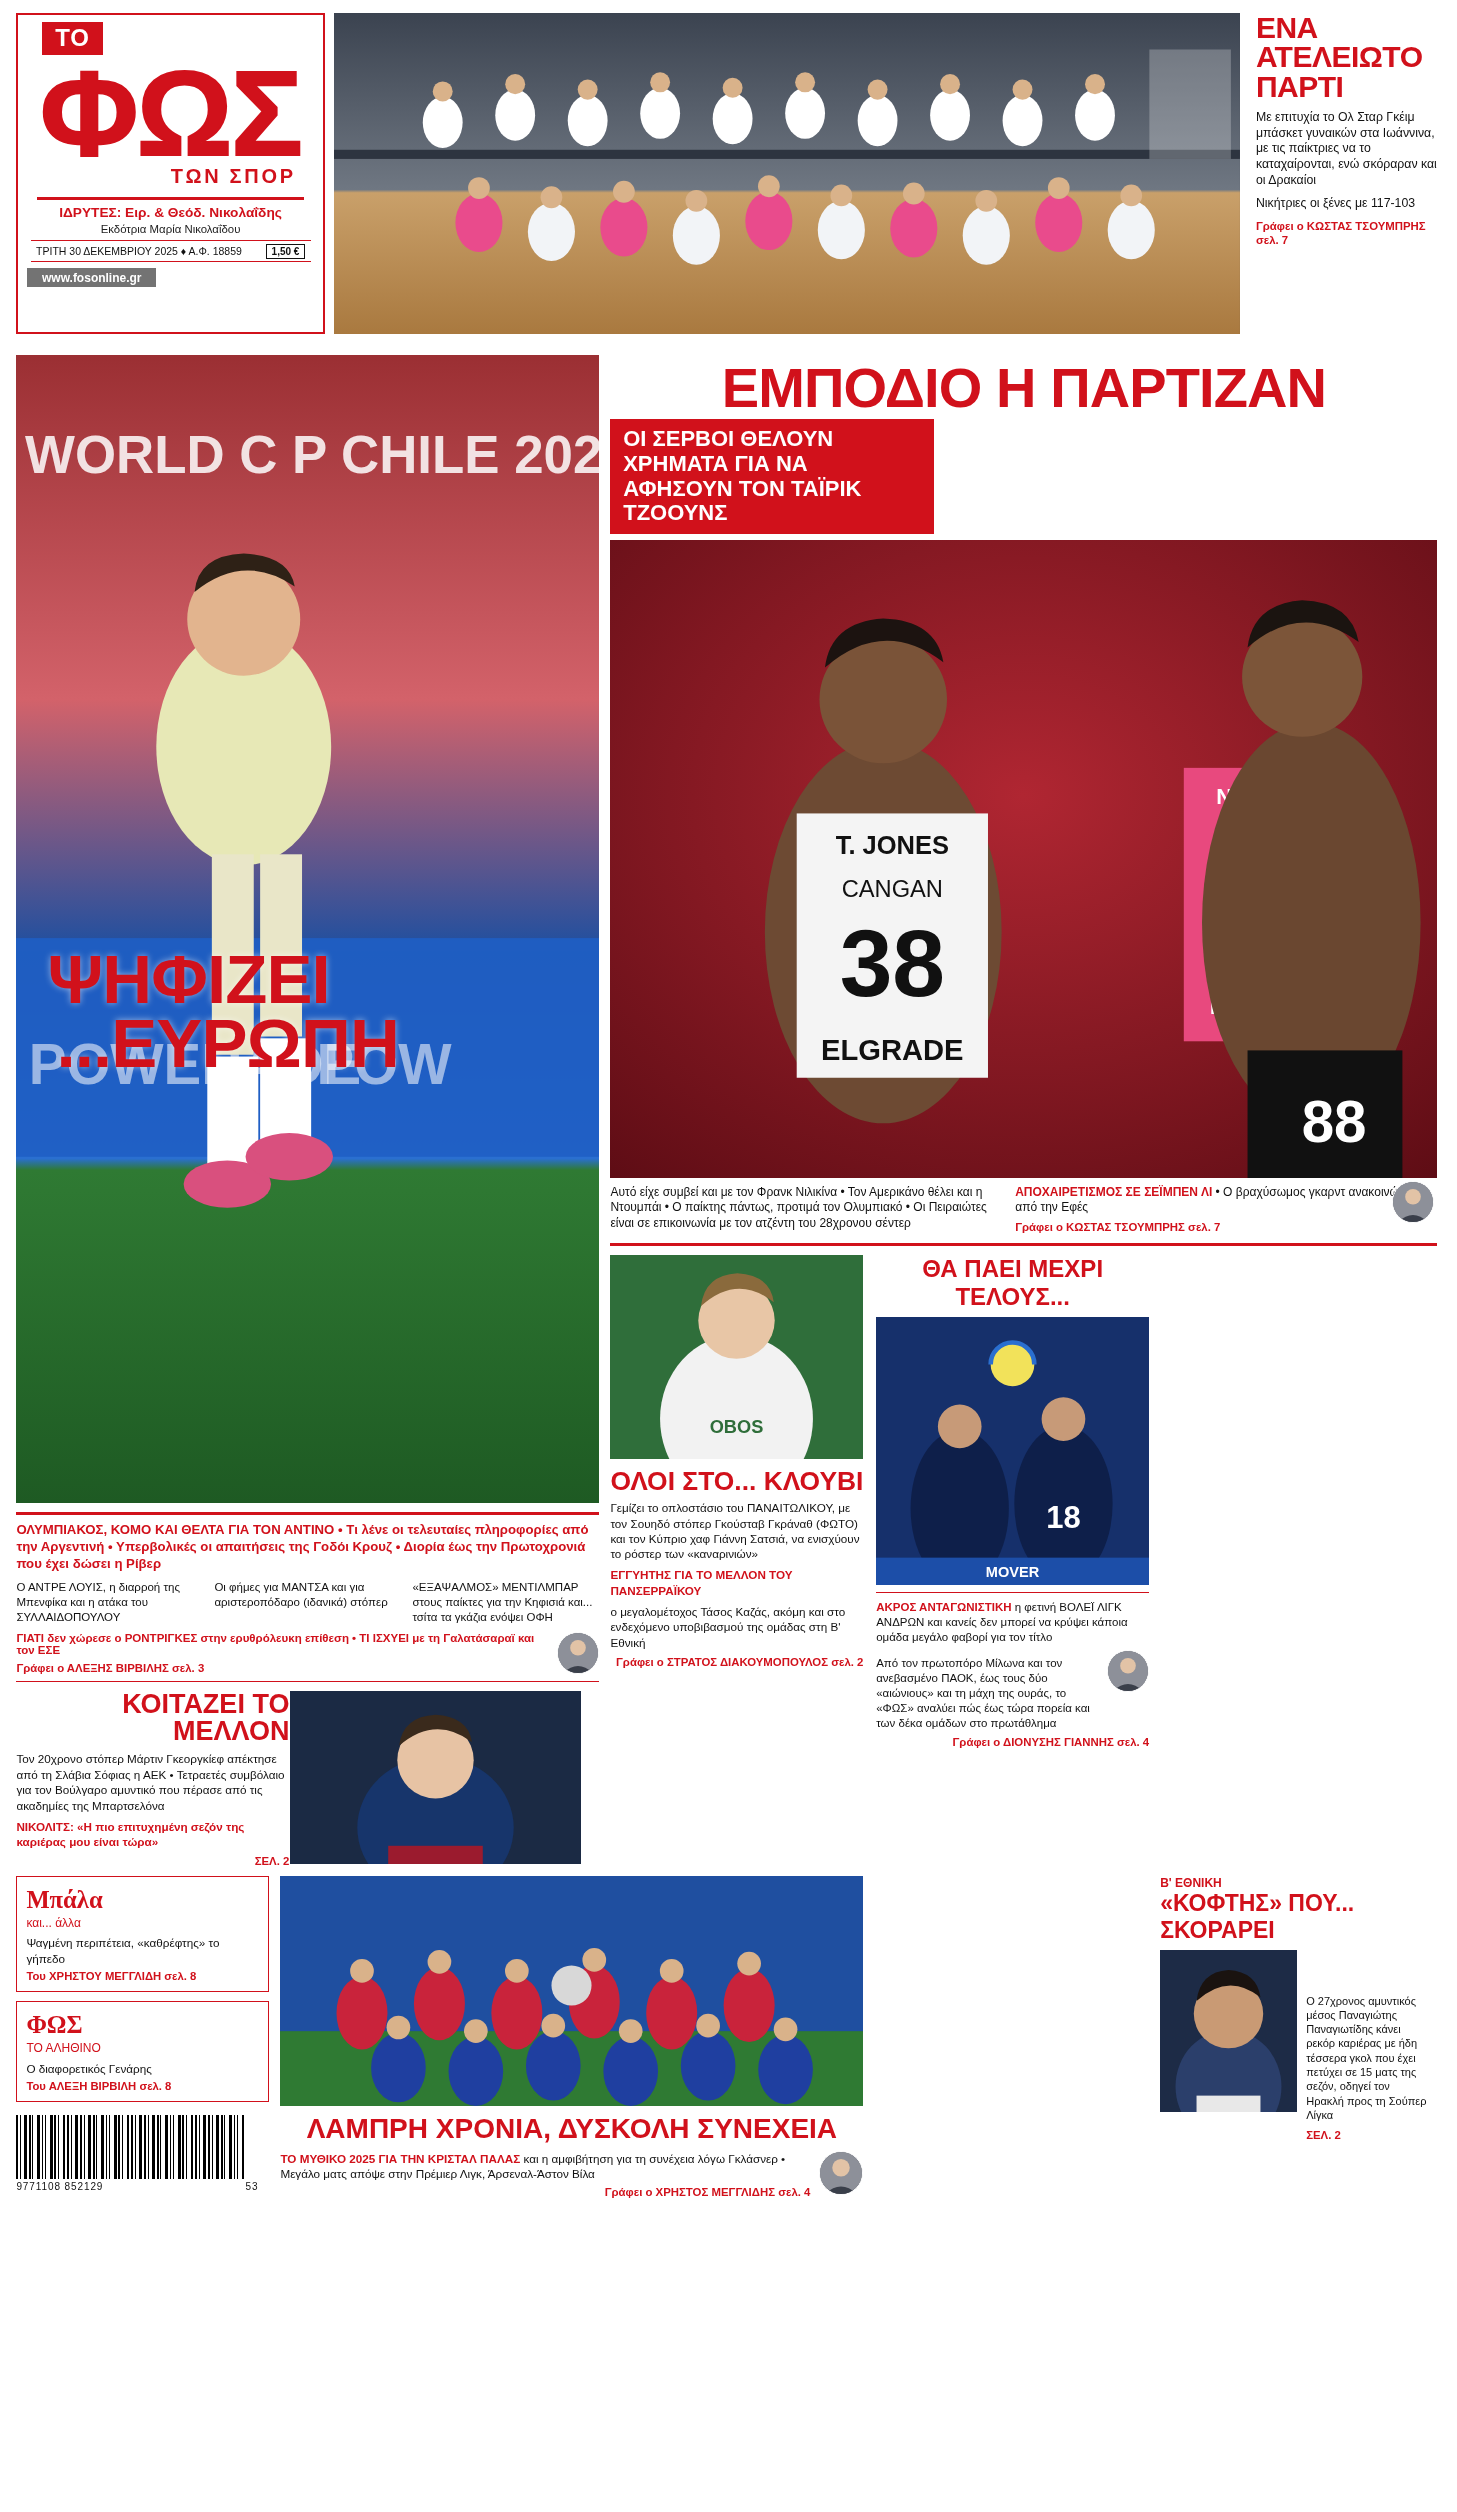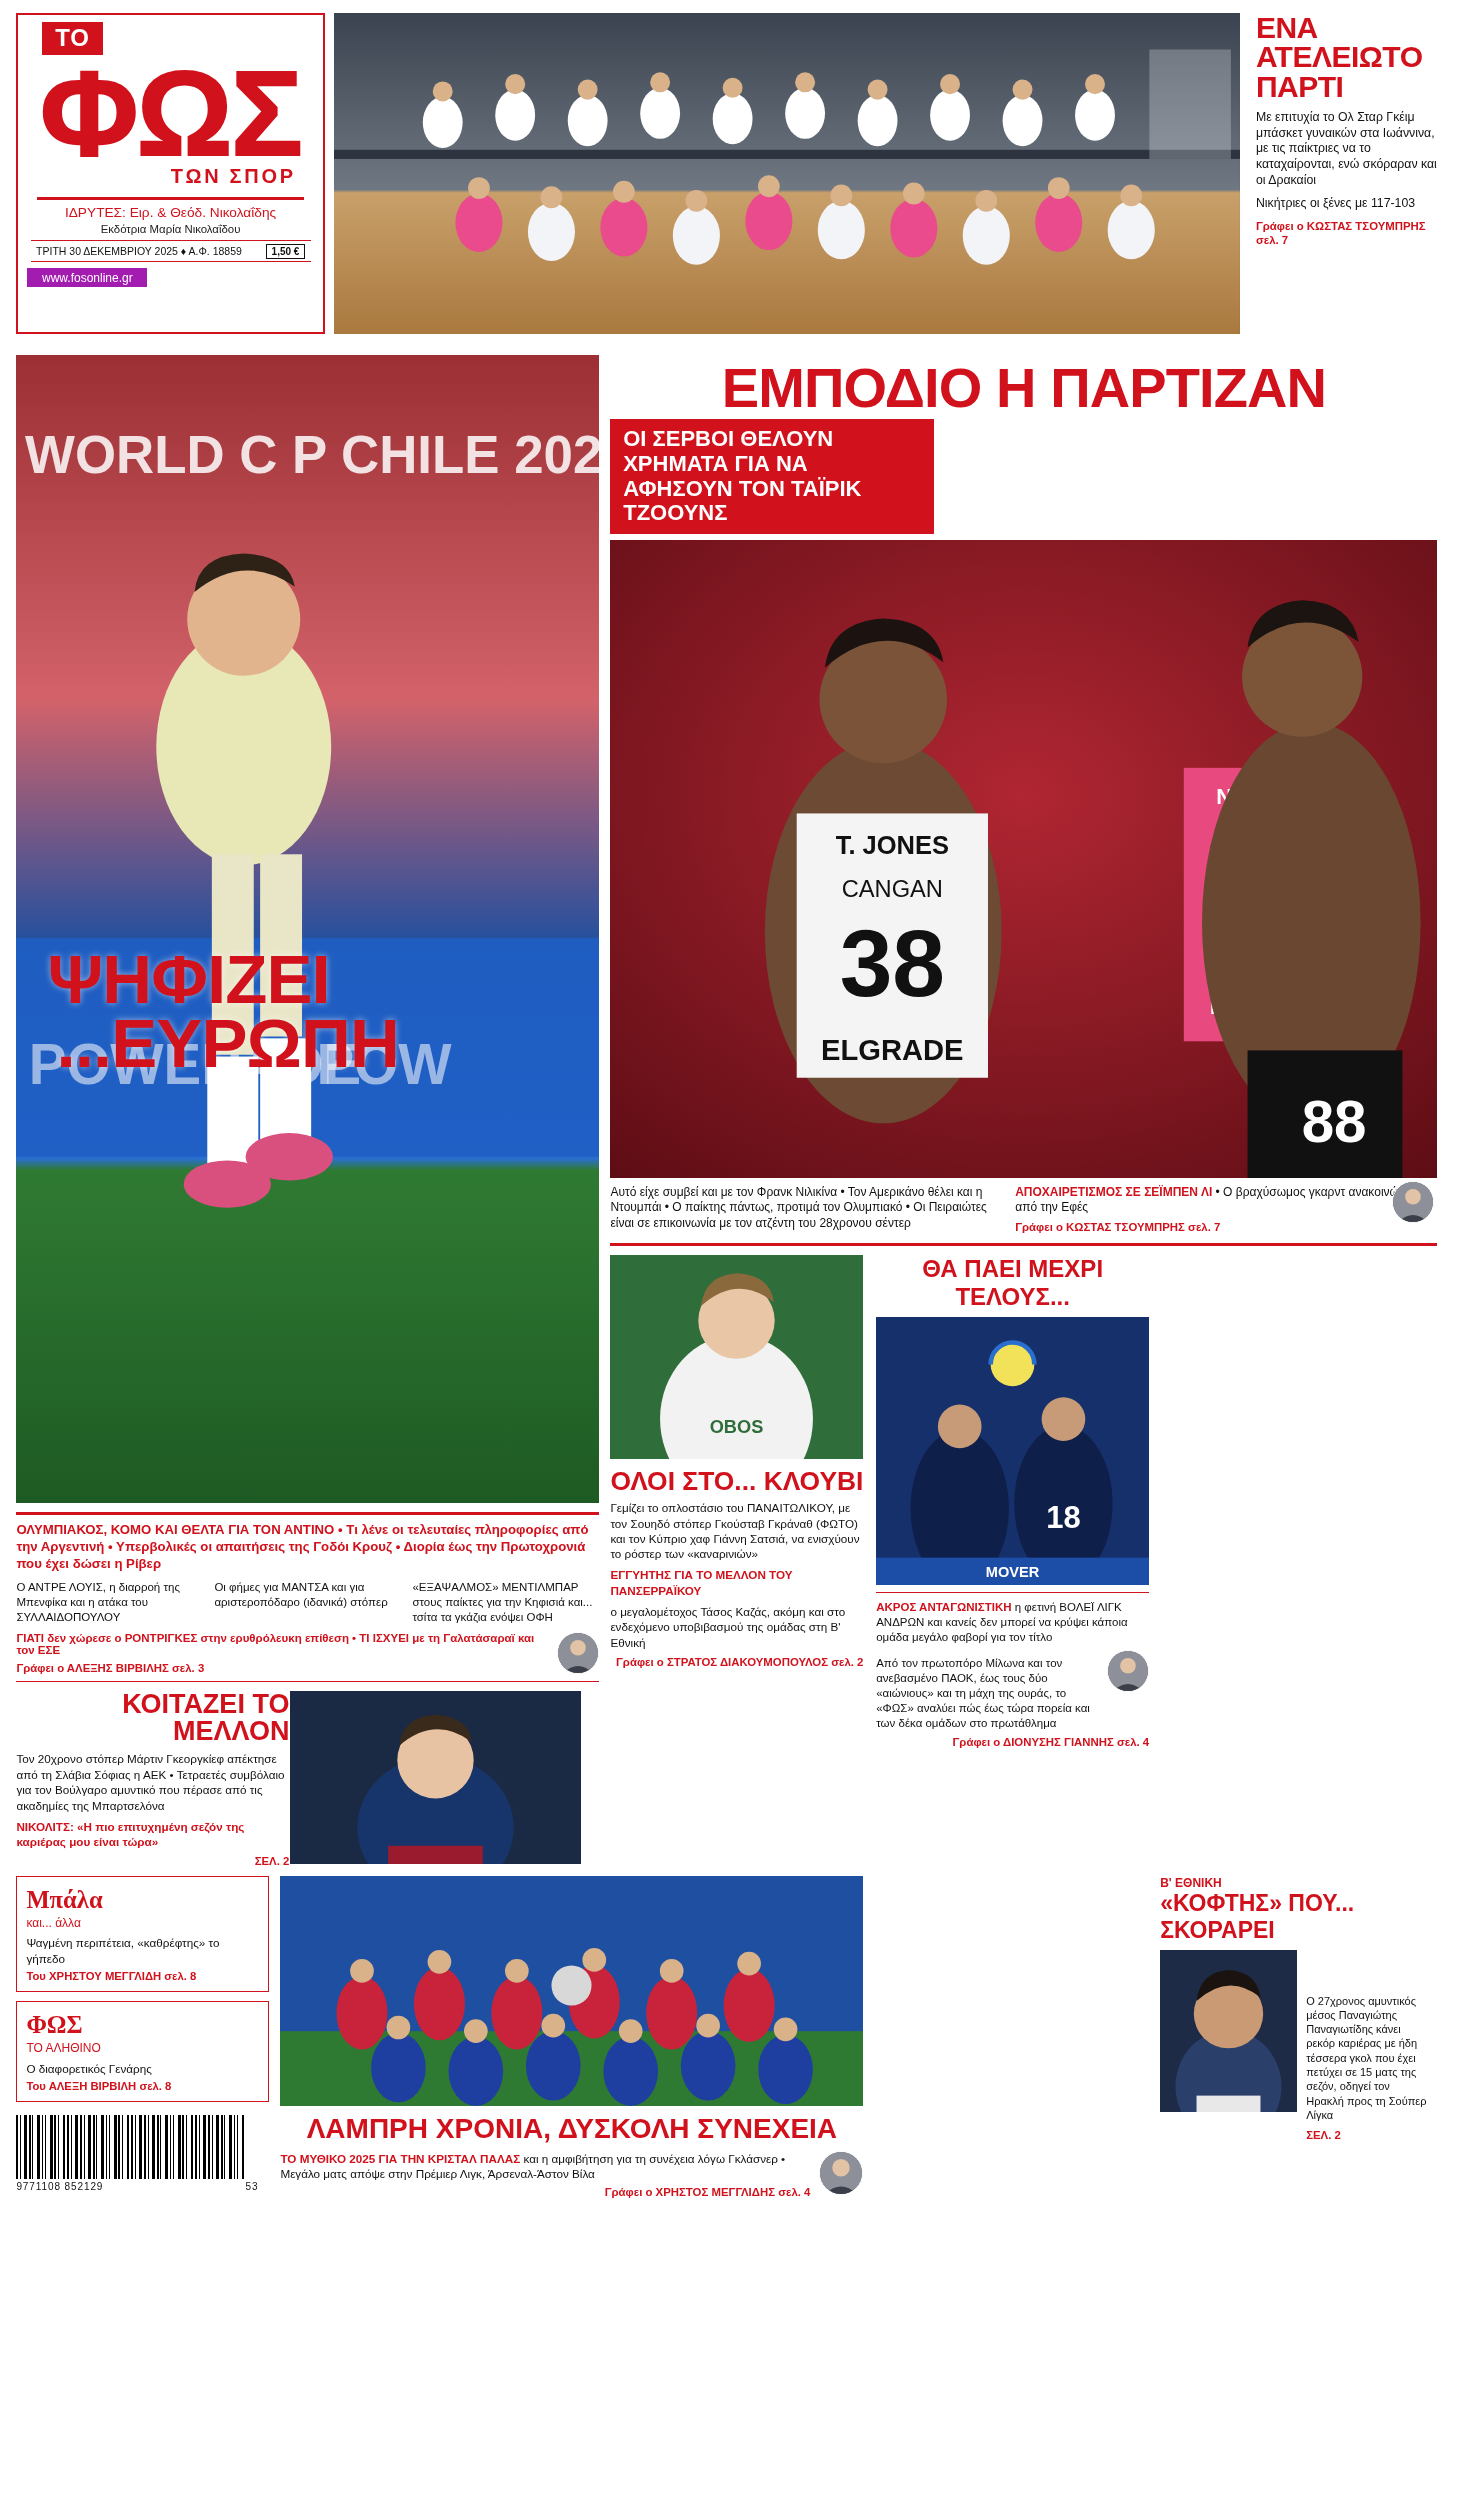--- a/index.html
+++ b/index.html
@@ -26,30 +26,30 @@
   }
   .logo-fos {
     color:#d1111b; font-weight:bold; font-size:120px; line-height:0.95;
     letter-spacing:-1.8px; margin-top:1.8px; -webkit-text-stroke:1.8px #d1111b;
   }
   .logo-ton-spor {
     color:#d1111b; font-size:20px; font-weight:bold; letter-spacing:2.7px;
     align-self:flex-end; margin-right:27px; margin-top:-5.5px;
   }
   .logo-rule { width:88%; height:2.7px; background:#d1111b; margin:9px auto 5.5px auto; }
-  .logo-founders { color:#d1111b; font-weight:normal; font-size:13.7px; text-align:center; }
+  .logo-founders { color:#d1111b; font-weight:bold; font-size:13.7px; text-align:center; }
   .logo-publisher { font-size:11.4px; text-align:center; color:#222; margin-top:2.7px; }
   .logo-dateline {
     margin-top:5.5px; width:92%; border-top:0.9px solid #d1111b; border-bottom:0.9px solid #d1111b;
     display:flex; justify-content:space-between; align-items:center;
     font-size:10.5px; padding:2.7px 5.5px; color:#111;
   }
   .logo-price { border:0.9px solid #111; padding:0.9px 4.6px; font-size:10px; font-weight:bold; }
-  .logo-site { margin-top:5.5px; background:#a21caf; color:#fff; font-size:12px;
-    font-weight:normal; padding:2.7px 14.6px; align-self:flex-start; margin-left:9px;text-align:center;}
+  .logo-site { margin-top:5.5px; background:#737373; color:#fff; font-size:12px;
+    font-weight:bold; padding:2.7px 14.6px; align-self:flex-start; margin-left:9px;text-align:center;}
 
   .top-photo { width:911px; height:321px; overflow:hidden; position:relative; background:#2a2f3a;}
   .top-right { width:193px; height:321px; padding-left:7.3px; }
   .top-right h2 {
     color:#d1111b; font-size:30px; line-height:0.98; font-weight:bold; margin:0 0 9px 0;
     letter-spacing:-0.5px;
   }
   .top-right p { font-size:12.3px; line-height:1.28; margin:0 0 7.3px 0; }
   .top-right .credit { color:#d1111b; font-weight:bold; font-size:11.4px; line-height:1.25; }
 

